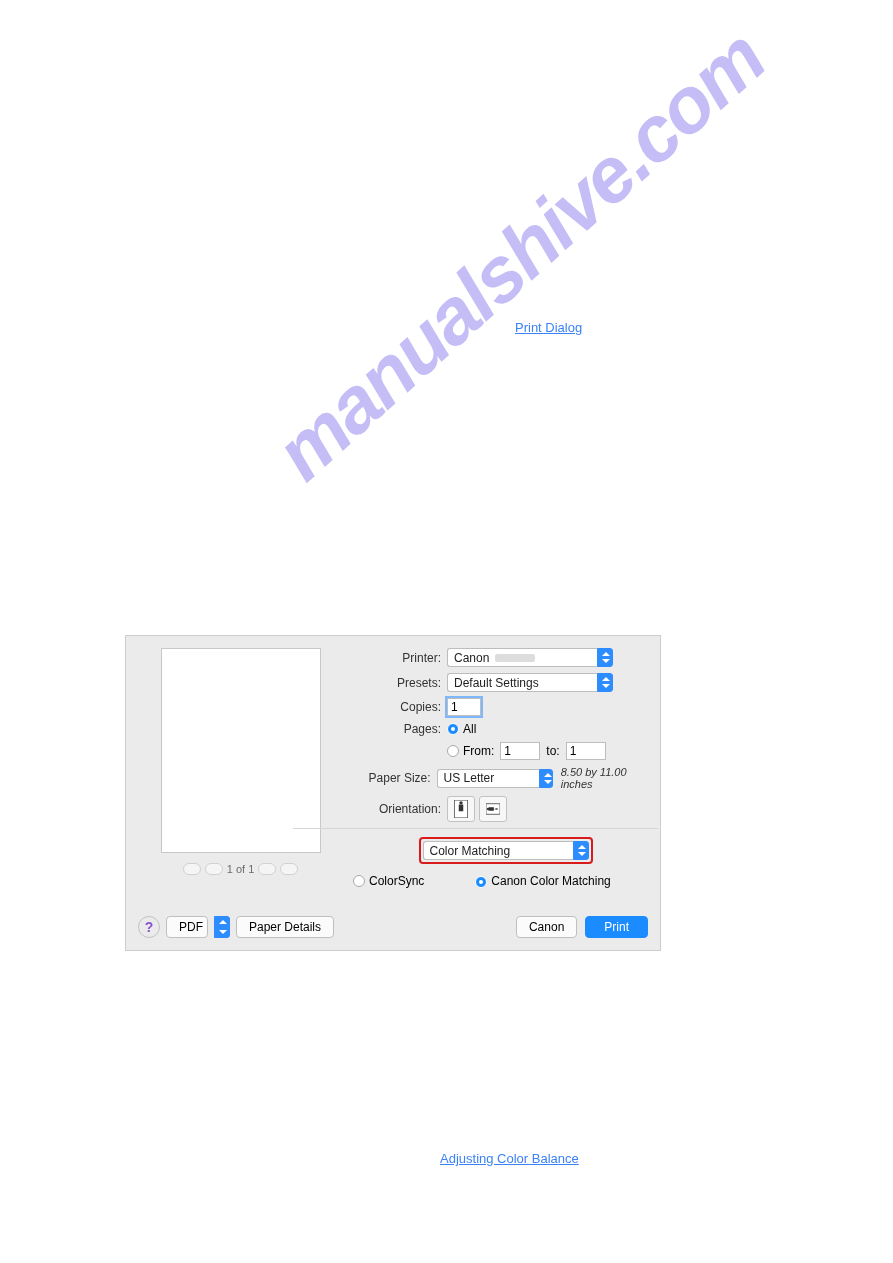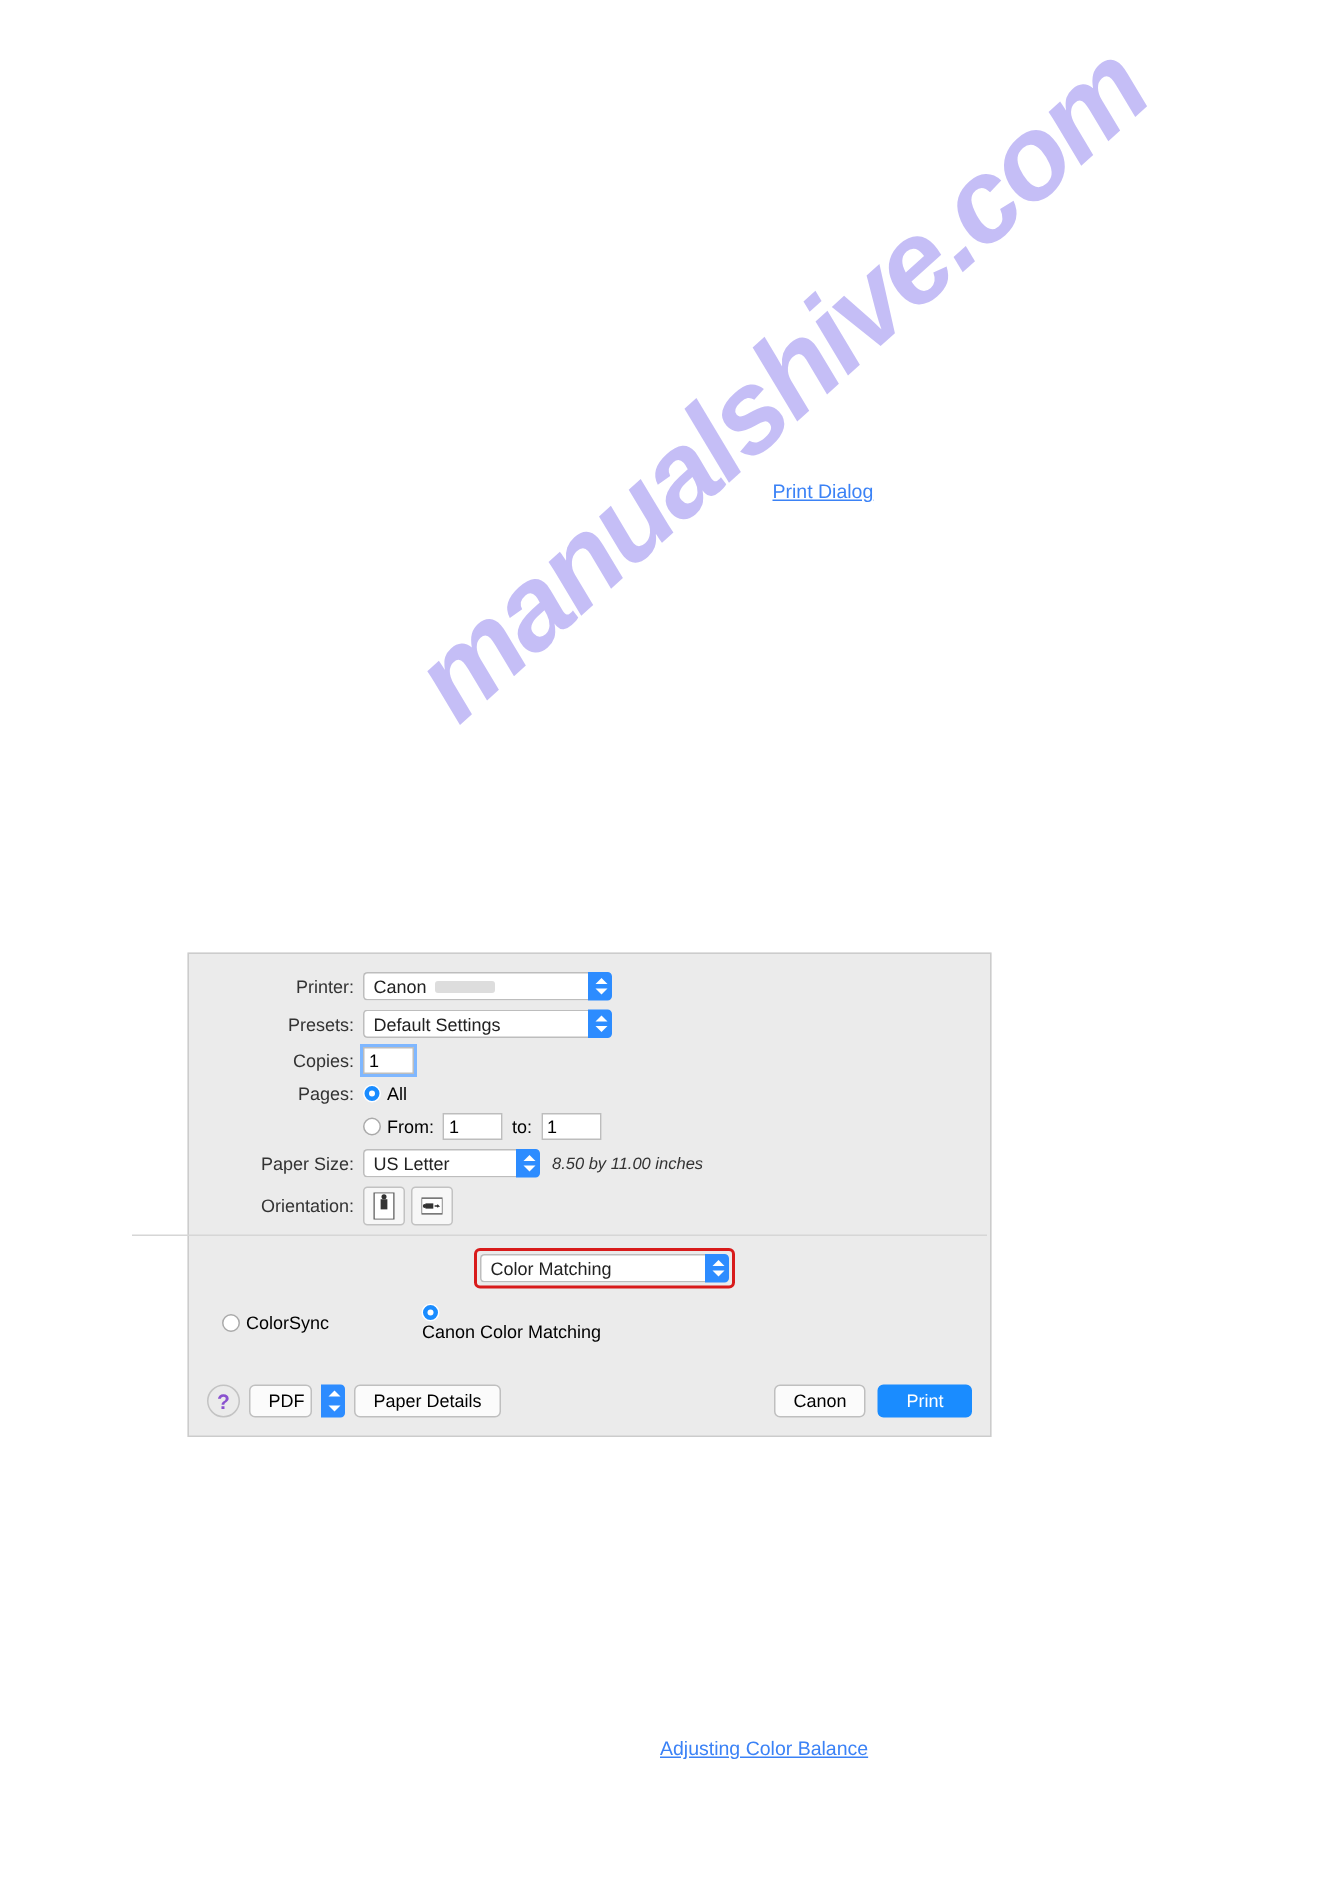--- a/index.html
+++ b/index.html
@@ -64,35 +64,45 @@
     color:rgba(90,70,230,0.35);
     transform:rotate(-42deg);
     transform-origin:center;
     pointer-events:none;
     letter-spacing:-2px;
     width:800px;
     text-align:center;
     z-index:5;
   }
   .link-u { color:#3b82f6; text-decoration:underline; }
-  .radio-row{display:flex;align-items:center;gap:32px;margin-left:0;}
+  .radio-row{display:flex;align-items:center;gap:21px;margin-left:0;}
 </style>
 </head>
 <body>
 
 <div class="page">
 
   <div class="watermark">manualshive.com</div>
 
   <div style="margin-top:280px; margin-left:430px; font-size:13px;">
     <span class="link-u">Print Dialog</span>
   </div>
 
   <div class="dialog-img">
     <div class="dialog-row">
+      <div class="preview-col">
+        <div class="preview-box"></div>
+        <div class="page-nav">
+          <span class="nav-btn"></span>
+          <span class="nav-btn"></span>
+          <span>1 of 1</span>
+          <span class="nav-btn"></span>
+          <span class="nav-btn"></span>
+        </div>
+      </div>
       <div class="form-col">
         <div class="frow">
           <div class="flab">Printer:</div>
           <div class="sel">
               <span>Canon</span>
               <span style="margin-left:6px;background:#ddd;width:40px;height:8px;border-radius:2px;display:inline-block;"></span>
             </div>
           <span class="sel-btn"></span>
         </div>
         <div class="frow">
@@ -148,21 +158,21 @@
           <div class="red-box">
             <div class="sel" style="flex:0 0 150px">Color Matching</div>
             <span class="sel-btn"></span>
           </div>
         </div>
         <div class="radio-row" style="margin-left:-10px;">
           <div style="display:flex;align-items:center;">
             <span class="radio"></span>
             <span>ColorSync</span>
           </div>
-          <div style="display:flex;align-items:flex-start;margin-left:30px;flex-direction:column;">
+          <div style="display:flex;align-items:flex-end;margin-left:30px;">
             <span class="radio checked"></span>
             <span>Canon Color Matching</span>
           </div>
         </div>
       </div>
     </div>
 
     <div class="dialog-bottom">
       <div class="bottom-left">
         <span class="help-c">?</span>

